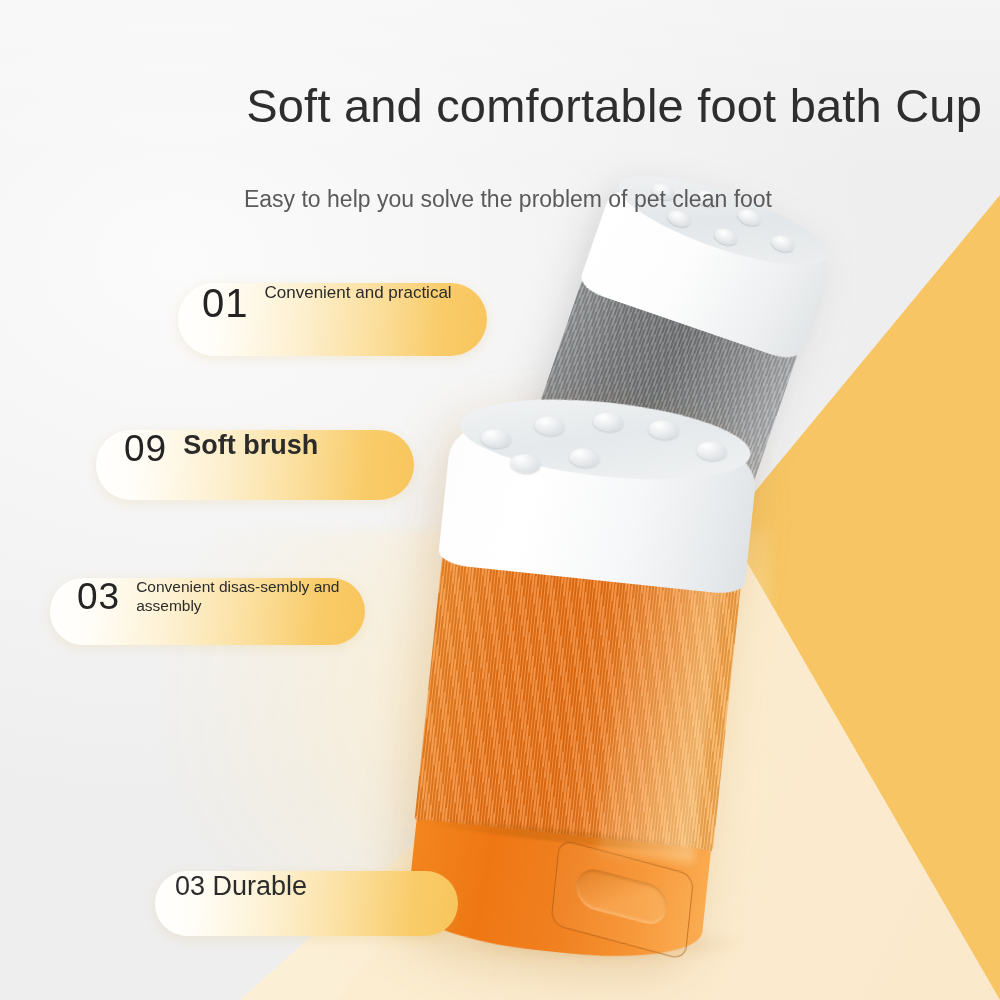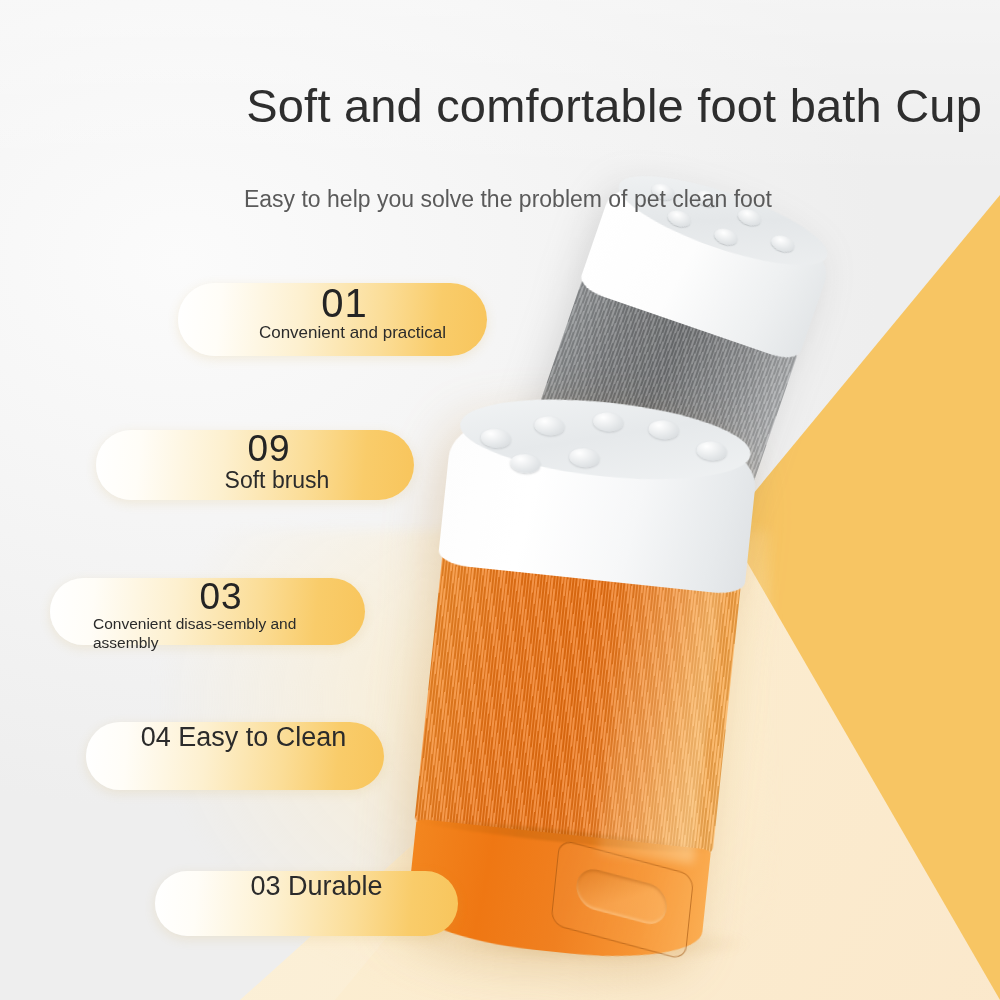--- a/index.html
+++ b/index.html
@@ -70,51 +70,50 @@
     font-size: 23px;
     font-weight: 400;
     color: #5a5a5a;
     white-space: nowrap;
   }
 
   
   .pill {
     position: absolute;
     display: flex;
-    align-items: center;
+    align-items: flex-start;
     border-radius: 999px;
     background: linear-gradient(95deg,
                 #ffffff 0%,
                 #fffdf7 14%,
                 #fdf0cf 40%,
                 #fbdd97 66%,
                 #f9cc6a 84%,
                 #f8c55c 100%);
     box-shadow: 0 3px 12px rgba(214,168,70,.16);
-    flex-direction: column;
   }
   .pill .num {
     font-weight: 400;
     color: #242424;
     line-height: 1;
     letter-spacing: 1px;
   }
   .pill .txt {
     color: #2b2b2b;
   }
 
   
   #pill-01 { left: 178px; top: 283px; width: 285px; height: 73px; padding: 0 0 0 24px; }
   #pill-01 .num { font-size: 40px; }
   #pill-01 .txt { font-size: 17px; line-height: 1.12; margin-left: 16px; font-weight: 400; }
 
   
   #pill-02 { left: 96px; top: 430px; width: 290px; height: 70px; padding: 0 0 0 28px; }
   #pill-02 .num { font-size: 37px; }
-  #pill-02 .txt { font-size: 23px; margin-left: 16px; }
+  #pill-02 .txt { font-size: 27px; margin-left: 16px; font-weight: bold; }
 
   
   #pill-03 { left: 50px; top: 578px; width: 288px; height: 67px; padding: 0 0 0 27px; }
   #pill-03 .num { font-size: 37px; }
   #pill-03 .txt { font-size: 15.5px; line-height: 1.2; margin-left: 16px; }
 
   
   #pill-04 { left: 86px; top: 722px; width: 281px; height: 68px; padding: 0 0 0 17px; }
   #pill-04 .one-line { font-size: 27px; color: #2b2b2b; }
 
@@ -305,21 +304,18 @@
   <div class="pill" id="pill-02">
     <span class="num">09</span>
     <span class="txt">Soft brush</span>
   </div>
 
   <div class="pill" id="pill-03">
     <span class="num">03</span>
     <span class="txt">Convenient disas-sembly and assembly</span>
   </div>
 
-  <div class="pill" id="pill-04">
-    <span class="one-line">04 Easy to Clean</span>
-  </div>
 
   <div class="pill" id="pill-05">
     <span class="one-line">03 Durable</span>
   </div>
 
 </div>
 
 </body></html>

